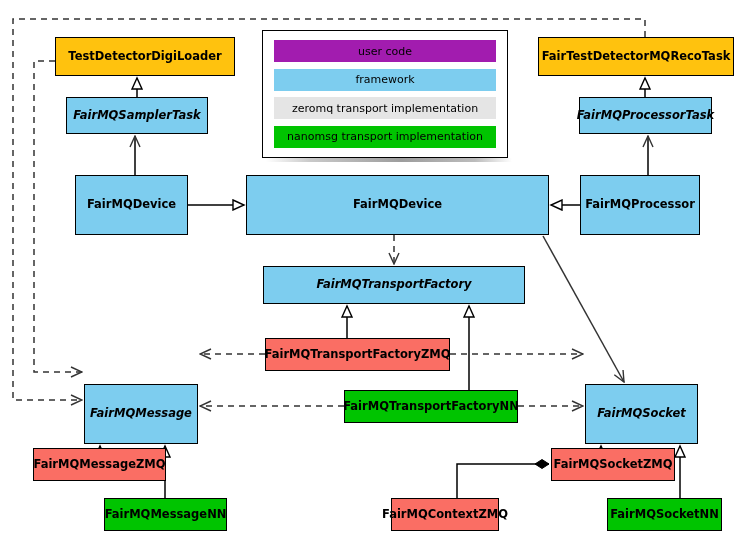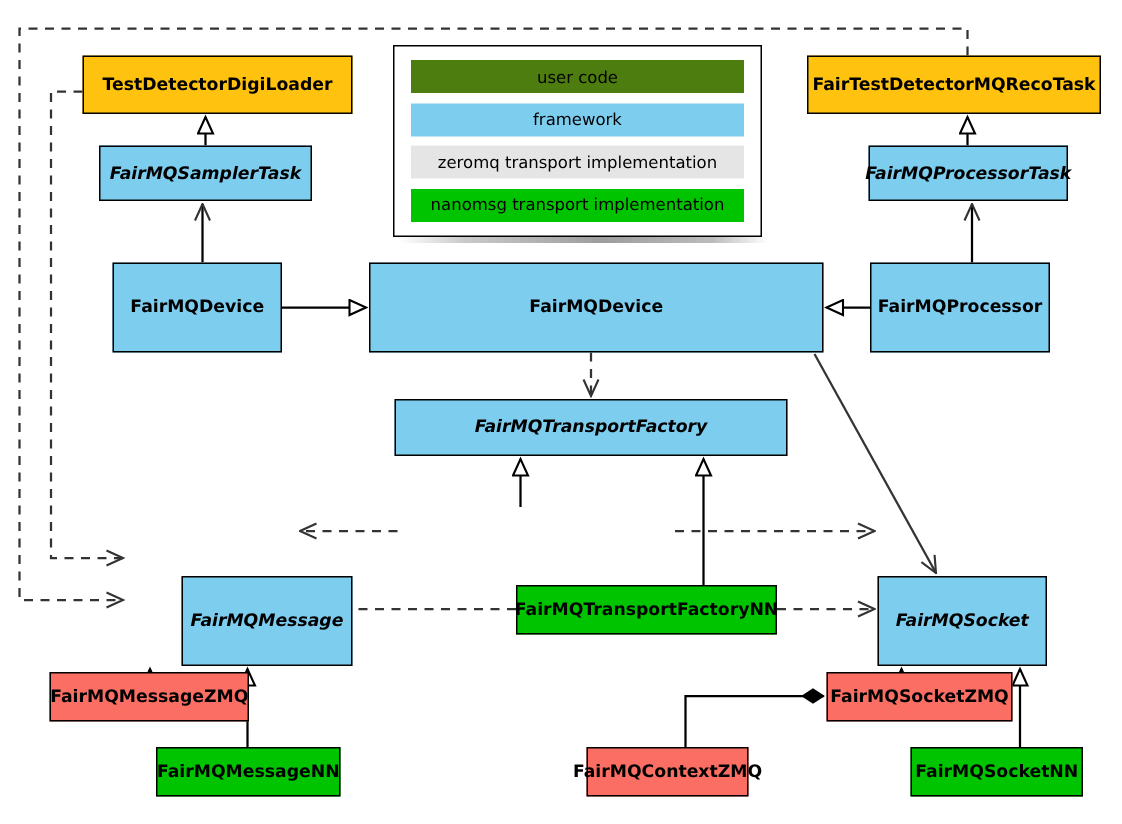--- a/index.html
+++ b/index.html
@@ -92,40 +92,41 @@
   <div class="node blue italic" style="left:579px;top:97px;width:133px;height:37px;font-style:italic;">FairMQProcessorTask</div>
 
   <div class="node blue" style="left:75px;top:175px;width:113px;height:60px;">FairMQDevice</div>
 
   <div class="node blue" style="left:246px;top:175px;width:303px;height:60px;">FairMQDevice</div>
 
   <div class="node blue" style="left:580px;top:175px;width:120px;height:60px;">FairMQProcessor</div>
 
   <div class="node blue italic" style="left:263px;top:266px;width:262px;height:38px;">FairMQTransportFactory</div>
 
+  <div class="node red" style="left:265px;top:338px;width:185px;height:33px;">FairMQTransportFactoryZMQ</div>
 
   <div class="node green" style="left:344px;top:390px;width:174px;height:33px;">FairMQTransportFactoryNN</div>
 
-  <div class="node blue italic" style="left:84px;top:384px;width:114px;height:60px;margin-left:37px;">FairMQMessage</div>
+  <div class="node blue italic" style="left:84px;top:384px;width:114px;height:60px;">FairMQMessage</div>
 
   <div class="node blue italic" style="left:585px;top:384px;width:113px;height:60px;">FairMQSocket</div>
 
   <div class="node red" style="left:33px;top:448px;width:133px;height:33px;">FairMQMessageZMQ</div>
 
   <div class="node green" style="left:104px;top:498px;width:123px;height:33px;">FairMQMessageNN</div>
 
   <div class="node red" style="left:551px;top:448px;width:124px;height:33px;">FairMQSocketZMQ</div>
 
   <div class="node red" style="left:391px;top:498px;width:108px;height:33px;">FairMQContextZMQ</div>
 
   <div class="node green" style="left:607px;top:498px;width:115px;height:33px;">FairMQSocketNN</div>
 
   <div id="legend-shadow"></div>
   <div id="legend">
-    <div class="legend-row" style="background:#4d7c0f;">
+    <div class="legend-row" style="background:#a21caf;">
       <span>user code</span>
     </div>
     <div class="legend-row" style="background:#7DCDEF;">
       <span>framework</span>
     </div>
     <div class="legend-row" style="background:#e5e5e5;">
       <span>zeromq transport implementation</span>
     </div>
     <div class="legend-row" style="background:#00C400;">
       <span>nanomsg transport implementation</span>

